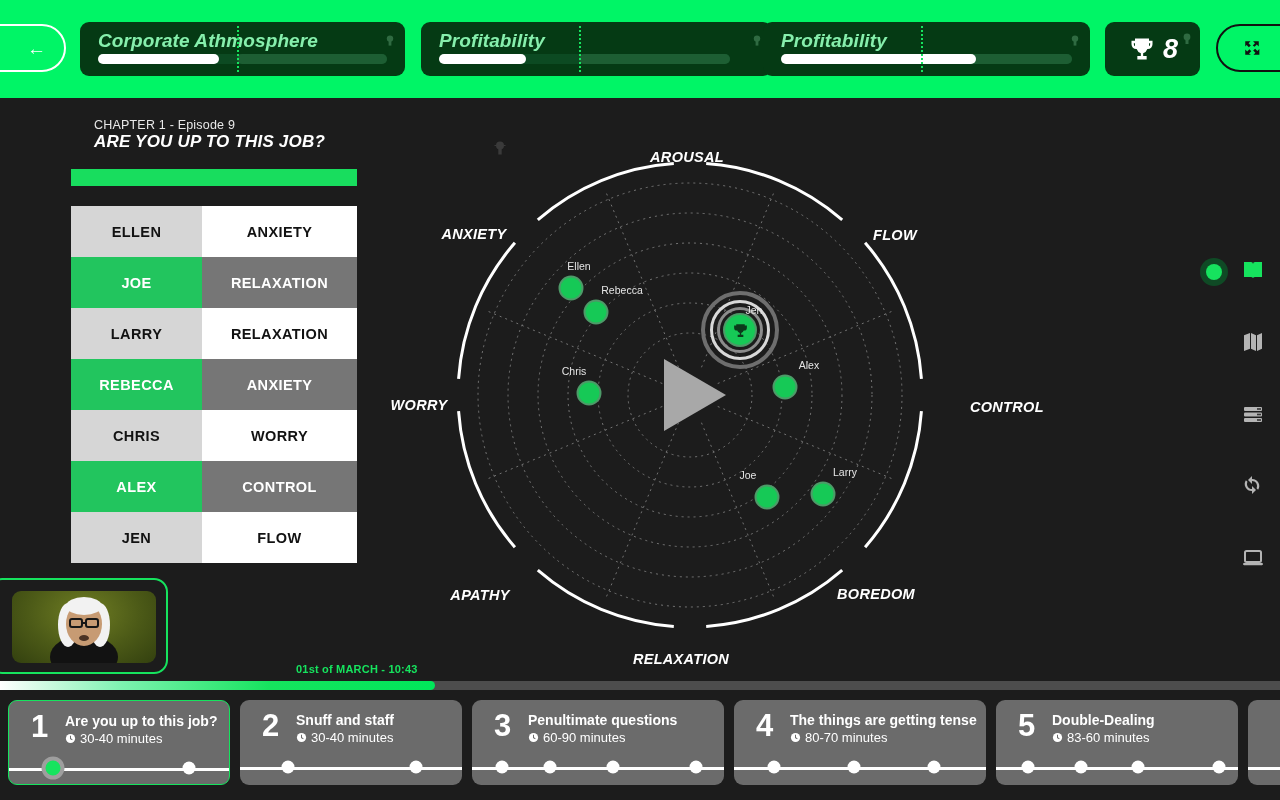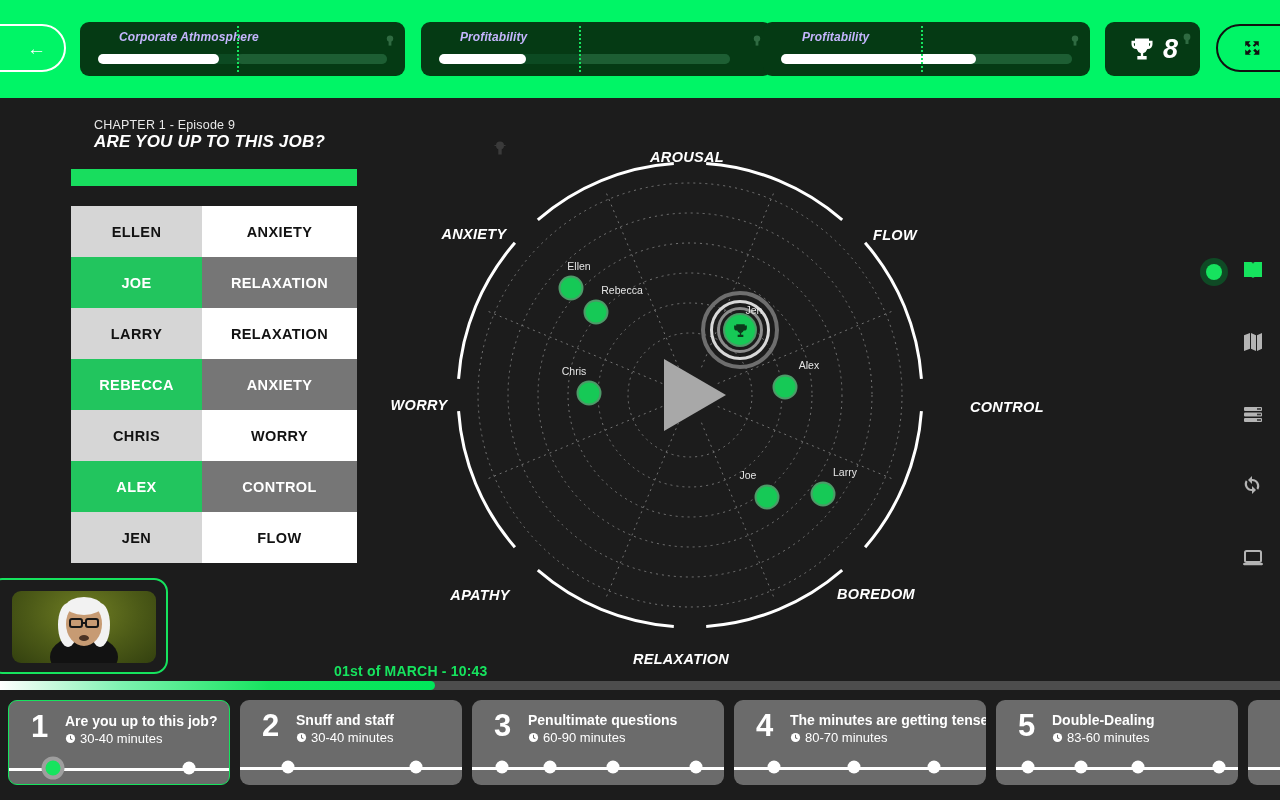--- a/index.html
+++ b/index.html
@@ -30,22 +30,22 @@
     display: flex; align-items: center; justify-content: center;
     padding-right: 28px; cursor: pointer; background: transparent;
   }
 
   .meter {
     position: absolute; top: 22px; height: 54px;
     background: #053a14; border-radius: 9px; padding: 8px 14px 0 18px;
     overflow: hidden;
   }
   .meter .mlabel {
-    font-size: 12px; font-weight: bold; font-style: italic; color: #c4b5fd;
-    letter-spacing: .1px; white-space: nowrap; margin-left: 21px;
+    font-size: 19px; font-weight: bold; font-style: italic; color: #86efac;
+    letter-spacing: .1px; white-space: nowrap;
   }
   .meter .track {
     position: absolute; left: 18px; bottom: 12px; height: 10px;
     border-radius: 5px; background: #0c4a22;
   }
   .meter .track .fillb {
     position: absolute; left: 0; top: 0; height: 10px;
     border-radius: 5px; background: #ffffff;
   }
   .meter .track .lighter {
@@ -160,21 +160,21 @@
     position: absolute; left: 4px; top: 50%; transform: translateY(-50%);
     width: 28px; height: 28px; border-radius: 50%;
     background: #0f4a25; display: flex; align-items: center; justify-content: center;
   }
   .rail-bullet i { width: 16px; height: 16px; border-radius: 50%; background: #16e35e; display:block; }
   .rail-ic { position: absolute; left: 44px; top: 50%; transform: translateY(-50%); }
 
   
   .clock-line {
     position: absolute; left: 296px; top: 663px;
-    font-size: 14px; font-weight: bold; color: #16e35e; letter-spacing: .2px; margin-left: 38px;
+    font-size: 11px; font-weight: bold; color: #16e35e; letter-spacing: .2px;
   }
   .timeprog-track {
     position: absolute; left: 0; top: 681px; width: 1280px; height: 9px; background: #4d4d4d;
   }
   .timeprog-fill {
     position: absolute; left: 0; top: 681px; width: 430px; height: 9px;
     border-radius: 0 5px 5px 0;
     background: linear-gradient(90deg, #ffffff 0%, #7df2b0 28%, #16e35e 62%, #00e65a 100%);
   }
   .chapters {
@@ -476,21 +476,21 @@
           <span>60-90 minutes</span>
         </div>
         <div class="chline"></div>
         <div class="beat" style="left:30px"></div>
         <div class="beat" style="left:78px"></div>
         <div class="beat" style="left:141px"></div>
         <div class="beat" style="left:224px"></div>
       </div>
       <div class="chcard" style="width: 252px;">
         <div class="chnum">4</div>
-        <div class="chtitle">The minutes are getting tense</div>
+        <div class="chtitle">The things are getting tense</div>
         <div class="chdur">
           <svg width="11" height="11" viewBox="0 0 24 24" style="flex:0 0 auto">
             <circle cx="12" cy="12" r="10" fill="#ffffff"></circle>
             <path d="M12 6v6.4l4 2.2" stroke="#6b6b6b" stroke-width="2.2" fill="none"></path>
           </svg>
           <span>80-70 minutes</span>
         </div>
         <div class="chline"></div>
         <div class="beat" style="left:40px"></div>
         <div class="beat" style="left:120px"></div>

